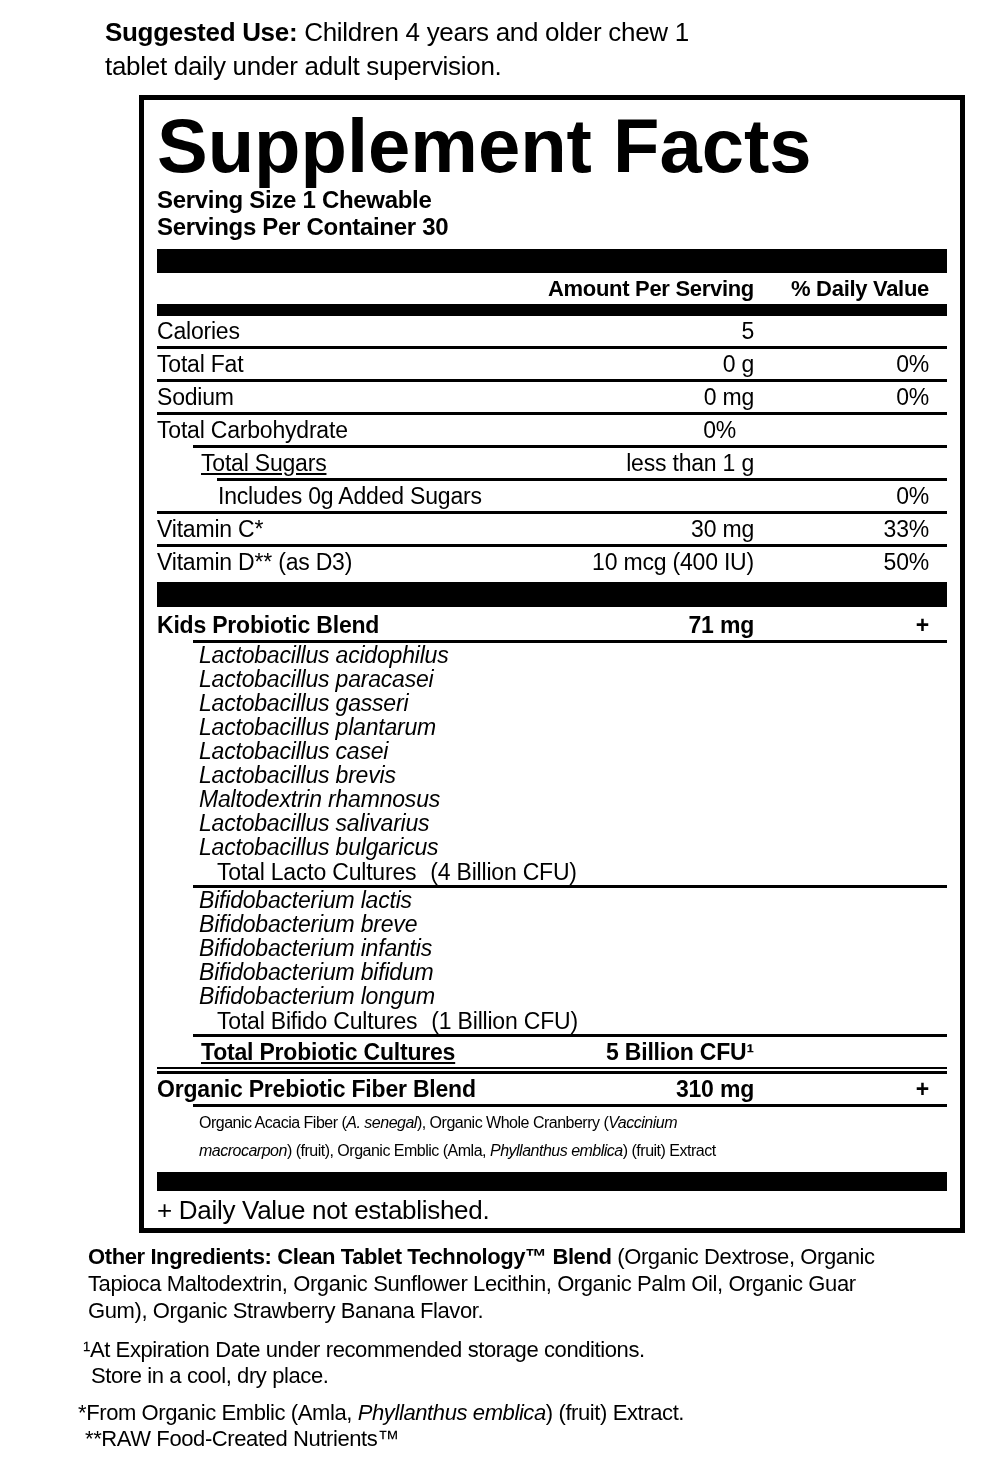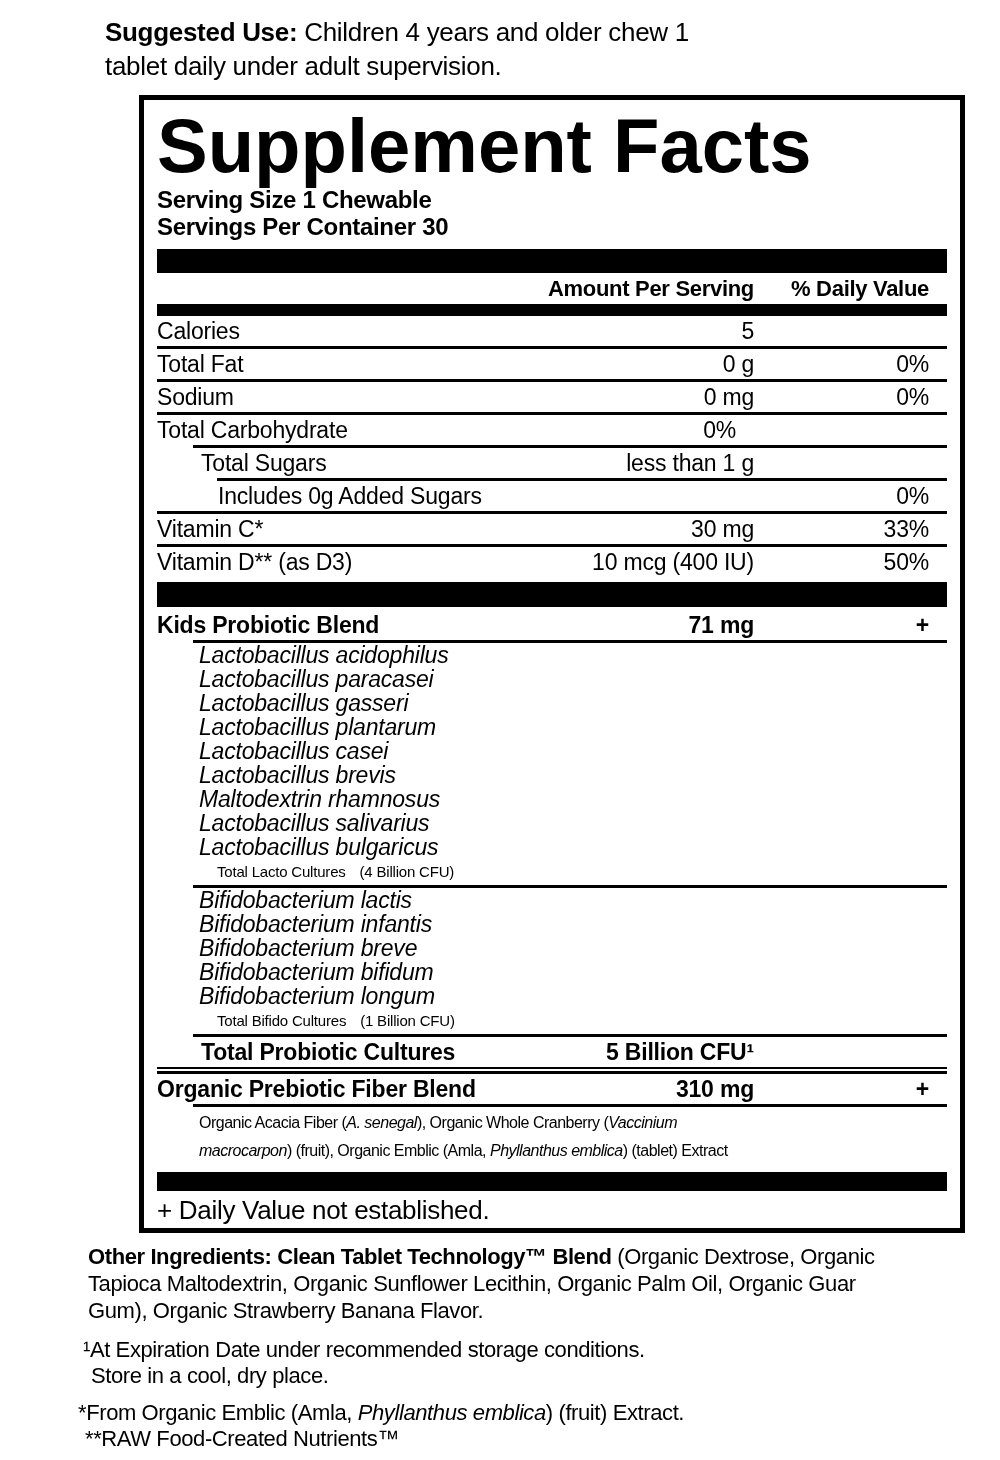--- a/index.html
+++ b/index.html
@@ -34,30 +34,30 @@
   .cols, .trow {
     display:grid; grid-template-columns:1fr 255px 193px;
     align-items:center;
   }
   .cols { height:31px; font-weight:bold; font-size:22px; letter-spacing:-0.3px; }
   .cols .amt, .trow .amt { text-align:right; }
   .cols .dv,  .trow .dv  { text-align:right; padding-right:18px; }
 
   .trow { min-height:30px; font-size:23px; letter-spacing:-0.2px; }
   .trow.bold { font-weight:bold; }
-  .trow .name.ind1 { padding-left:44px; }
+  .trow .name.ind1 { padding-left:44px;text-decoration:underline; }
   .trow .name.ind2 { padding-left:61px; }
 
   .rule  { height:3px; background:#000; }
   .rule.i1 { margin-left:36px; }
   .rule.i2 { margin-left:60px; }
   .rule-double { border-top:2px solid #000; border-bottom:3px solid #000; height:7px; }
 
   .species { margin-left:42px; font-style:italic; font-size:23px; line-height:24px; letter-spacing:-0.2px; }
-  .cultures-total { margin-left:60px; font-size:15px; line-height:26px; letter-spacing:-0.2px; }
+  .cultures-total { margin-left:60px; font-size:23px; line-height:26px; letter-spacing:-0.2px; }
   .cultures-total .cfu { margin-left:14px; }
 
   .blend-desc {
     margin:3px 0 4px 42px; font-size:16px; line-height:26px; letter-spacing:-0.5px;
     white-space:nowrap;
   }
   .it { font-style:italic; }
 
   .plus-note { margin-top:5px; font-size:26px; line-height:29px; letter-spacing:-0.3px; }
 
@@ -163,22 +163,22 @@
   <div class="species">Maltodextrin rhamnosus</div>
   <div class="species">Lactobacillus salivarius</div>
   <div class="species">Lactobacillus bulgaricus</div>
 
   <div class="cultures-total">
     <span>Total Lacto Cultures</span><span class="cfu">(4 Billion CFU)</span>
   </div>
   <div class="rule i1"></div>
 
   <div class="species">Bifidobacterium lactis</div>
+  <div class="species">Bifidobacterium breve</div>
   <div class="species">Bifidobacterium infantis</div>
-  <div class="species">Bifidobacterium breve</div>
   <div class="species">Bifidobacterium bifidum</div>
   <div class="species">Bifidobacterium longum</div>
 
   <div class="cultures-total">
     <span>Total Bifido Cultures</span><span class="cfu">(1 Billion CFU)</span>
   </div>
   <div class="rule i1"></div>
 
   <div class="trow bold">
     <div class="name ind1">Total Probiotic Cultures</div>
@@ -191,21 +191,21 @@
     <div class="name">Organic Prebiotic Fiber Blend</div>
     <div class="amt">310 mg</div>
     <div class="dv">+</div>
   </div>
   <div class="rule i1"></div>
 
   <div class="blend-desc">
     <span>Organic Acacia Fiber (</span><span class="it">A. senegal</span><span>), Organic Whole Cranberry (</span><span class="it">Vaccinium</span>
   </div>
   <div class="blend-desc" style="margin-top:-2px;">
-    <span class="it">macrocarpon</span><span>) (fruit), Organic Emblic (Amla, </span><span class="it">Phyllanthus emblica</span><span>) (tablet) Extract</span>
+    <span class="it">macrocarpon</span><span>) (fruit), Organic Emblic (Amla, </span><span class="it">Phyllanthus emblica</span><span>) (fruit) Extract</span>
   </div>
 
   <div class="bar low"></div>
 
   <div class="plus-note">+ Daily Value not established.</div>
 </div>
 
 <div class="bottom">
   <div class="other-ing">
     <b>Other Ingredients: Clean Tablet Technology™ Blend</b><span> (Organic Dextrose, Organic Tapioca Maltodextrin, Organic Sunflower Lecithin, Organic Palm Oil, Organic Guar Gum), Organic Strawberry Banana Flavor.</span>

